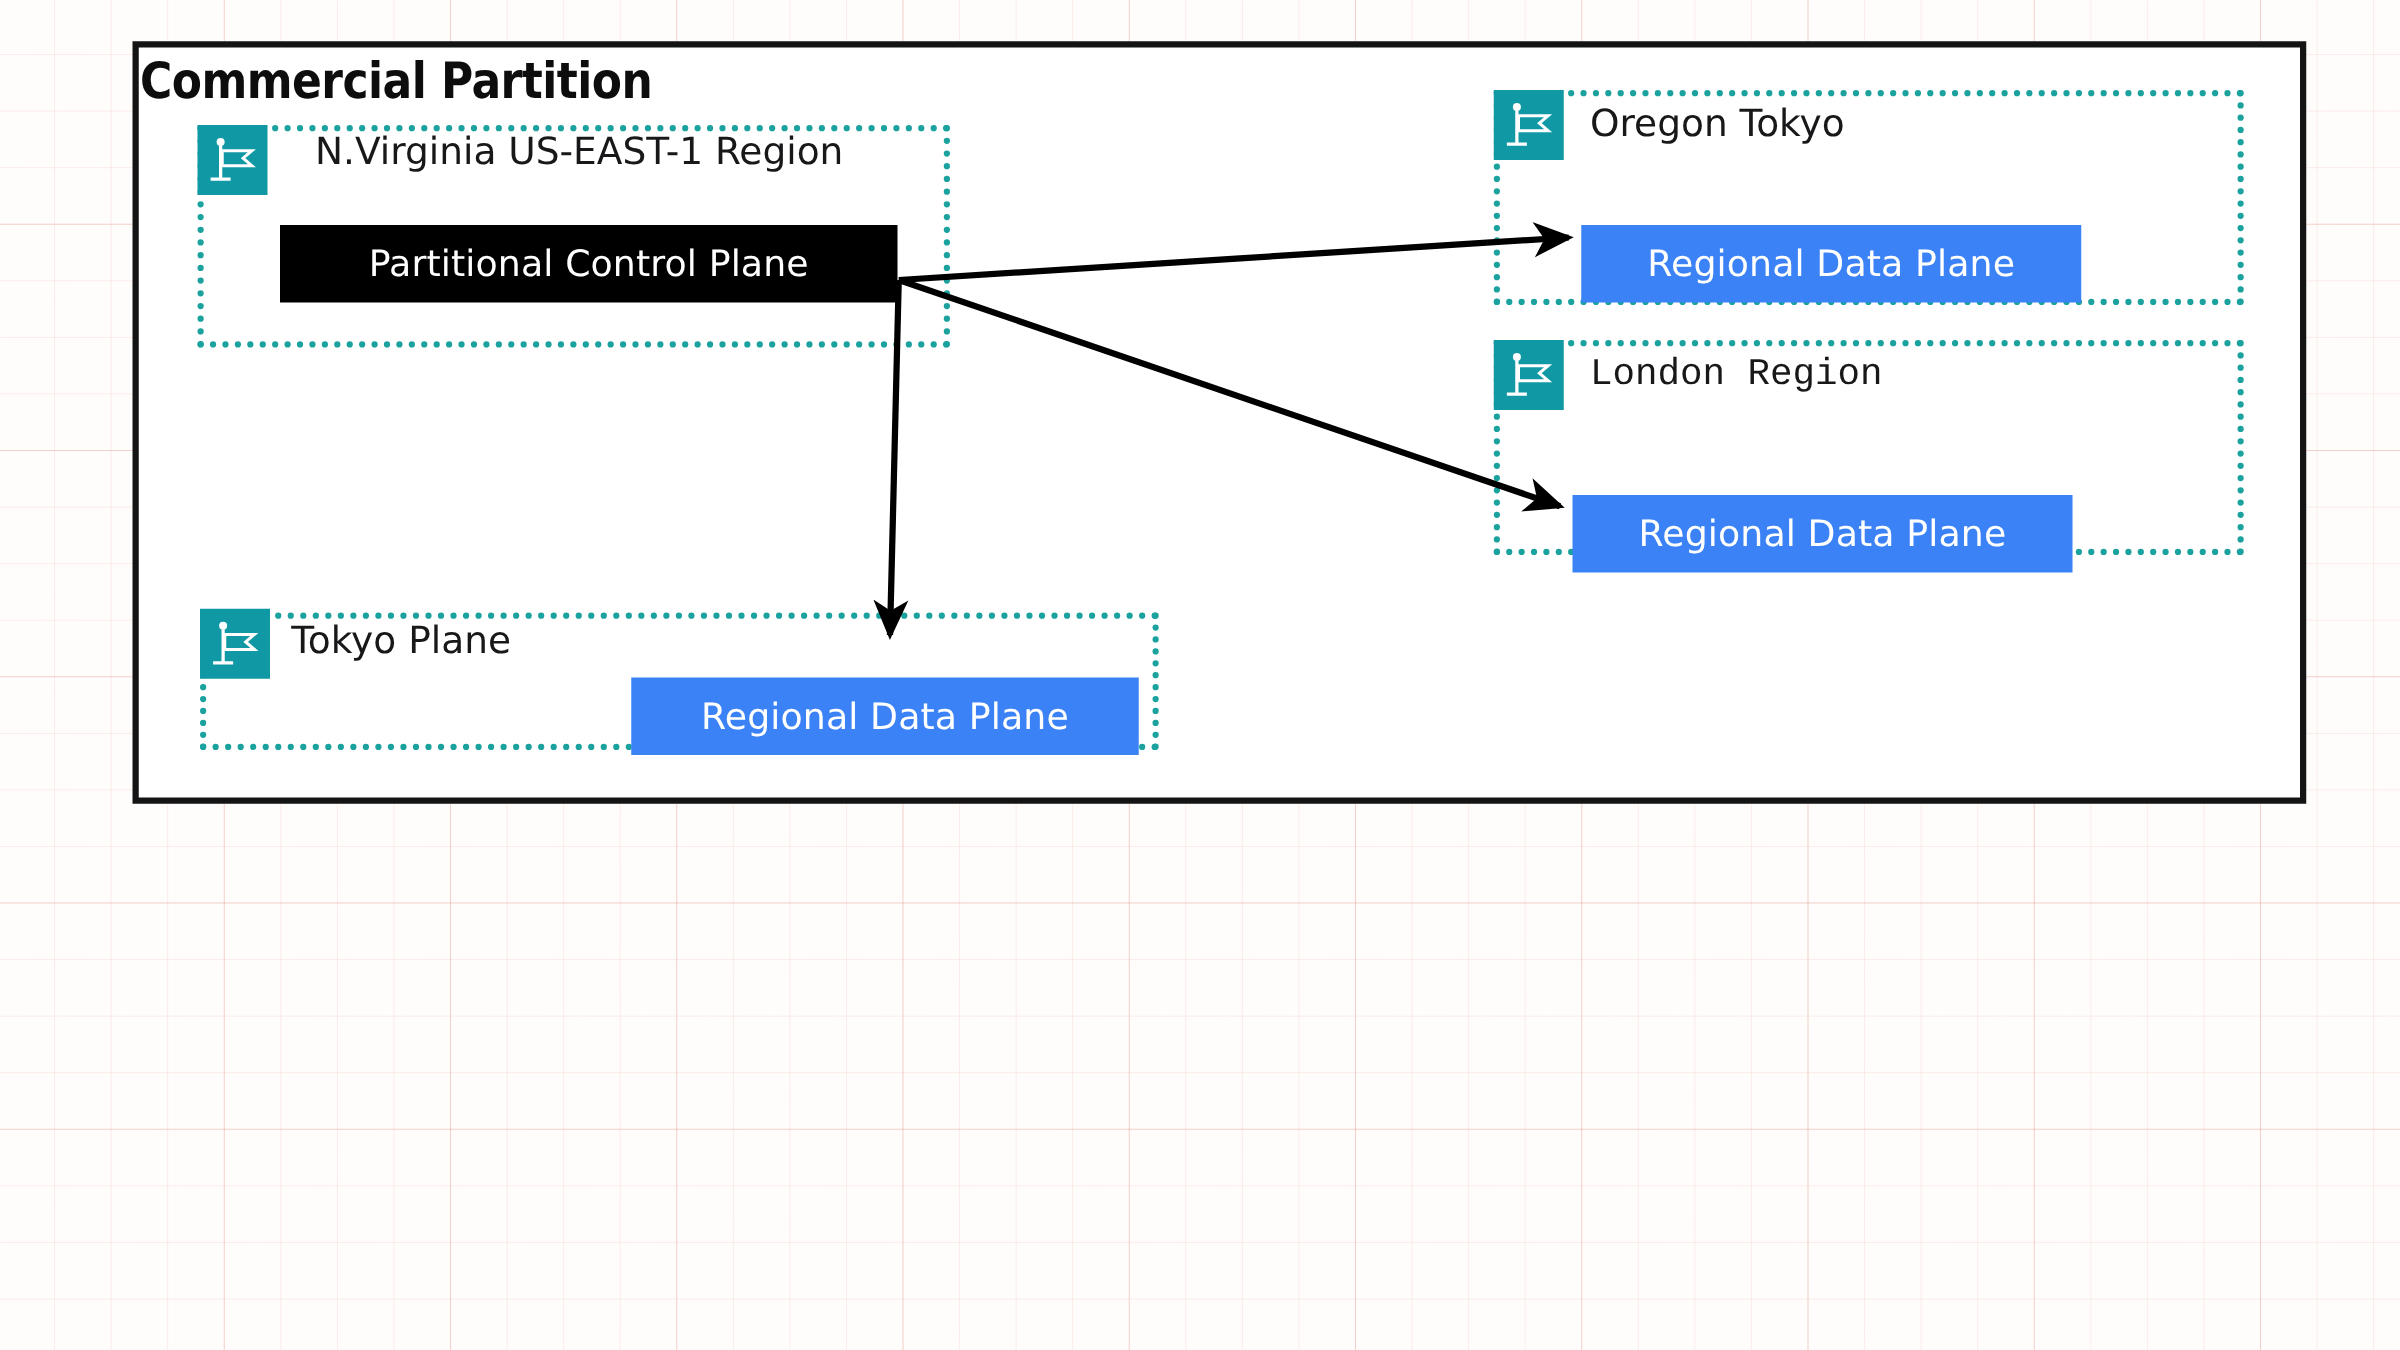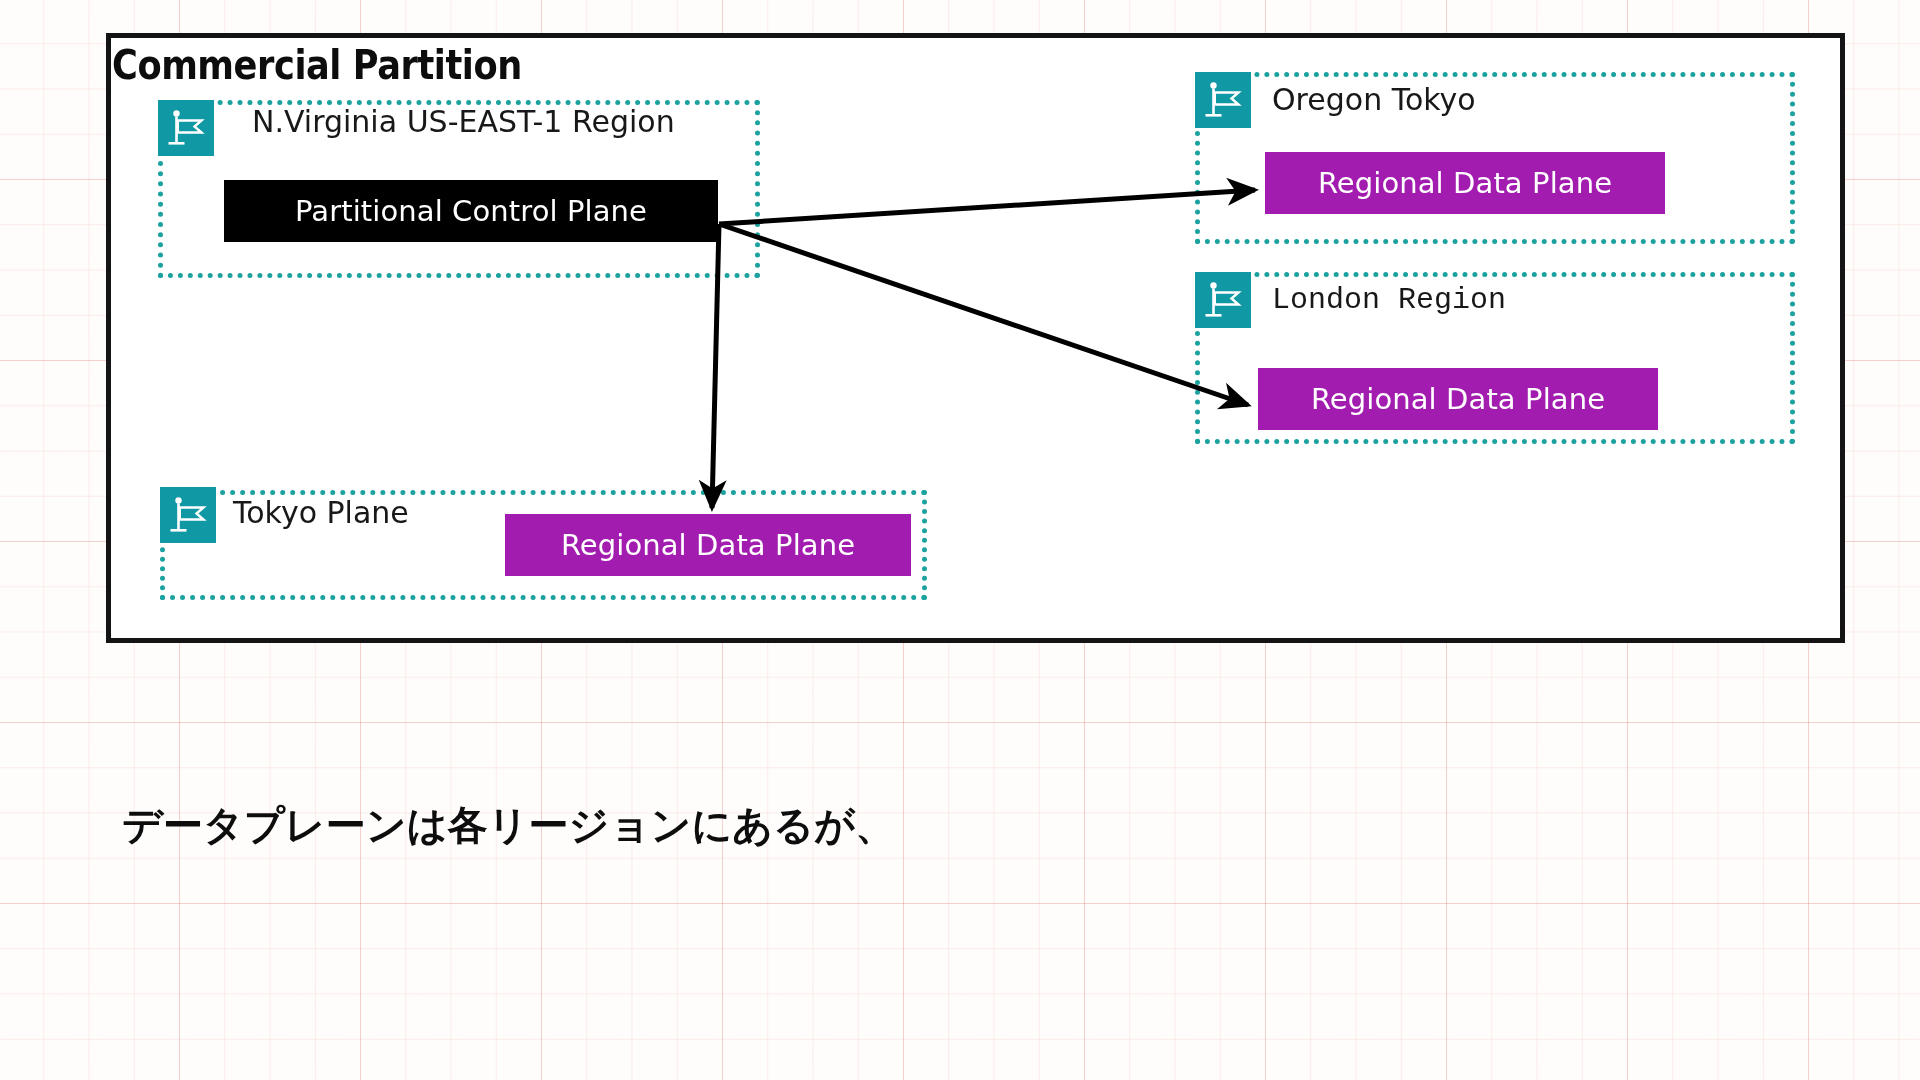--- a/index.html
+++ b/index.html
@@ -93,21 +93,21 @@
     display: flex;
     align-items: center;
     justify-content: center;
     color: #ffffff;
     font-family: "DejaVu Sans", sans-serif;
     font-size: 29px;
     white-space: nowrap;
     letter-spacing: 0.1px;
   }
   .plane-control { background: #000000; }
-  .plane-data    { background: #a21caf; }
+  .plane-data    { background: #3b82f6; margin-top: 28px; }
 
   
   #arrow-layer {
     position: absolute;
     left: 0; top: 0;
     width: 1920px; height: 1080px;
     pointer-events: none;
   }
 
   
@@ -185,14 +185,13 @@
     <marker id="arrowhead" markerWidth="7" markerHeight="7" refX="5.6" refY="3.2" orient="auto" markerUnits="strokeWidth">
       <path d="M0,0.4 L6.4,3.2 L0,6.0 L1.7,3.2 Z" fill="#000000"></path>
     </marker>
   </defs>
   <line x1="719" y1="224" x2="1255" y2="190" stroke="#000000" stroke-width="5" marker-end="url(#arrowhead)"></line>
   <line x1="719" y1="224" x2="1248" y2="405" stroke="#000000" stroke-width="5" marker-end="url(#arrowhead)"></line>
   <line x1="719" y1="224" x2="712" y2="508" stroke="#000000" stroke-width="5" marker-end="url(#arrowhead)"></line>
 </svg>
 
 <div id="caption">
-  <span class="cap-line">データプレーンは各リージョンにあるが、</span>
 </div>
 
 </body></html>

